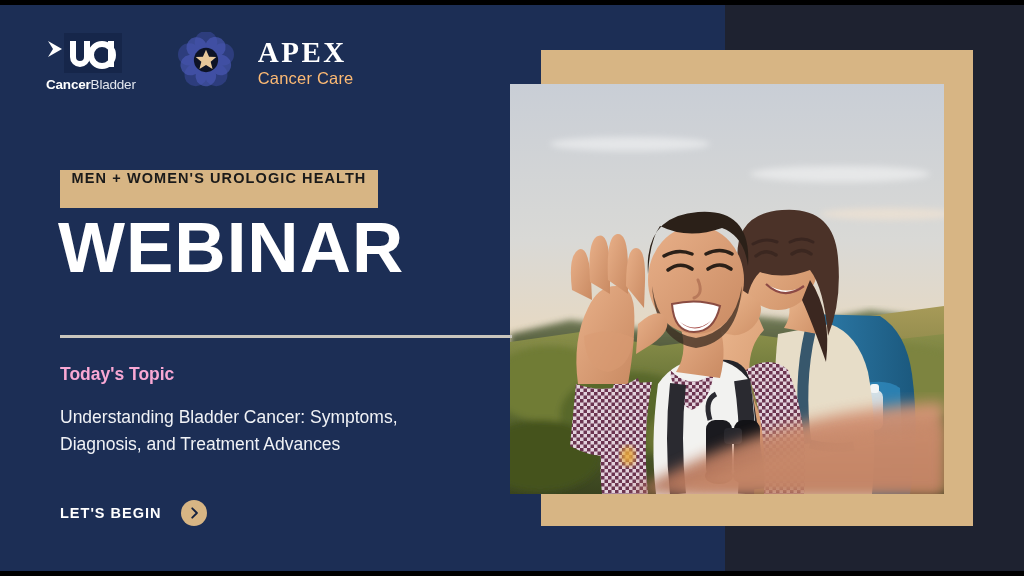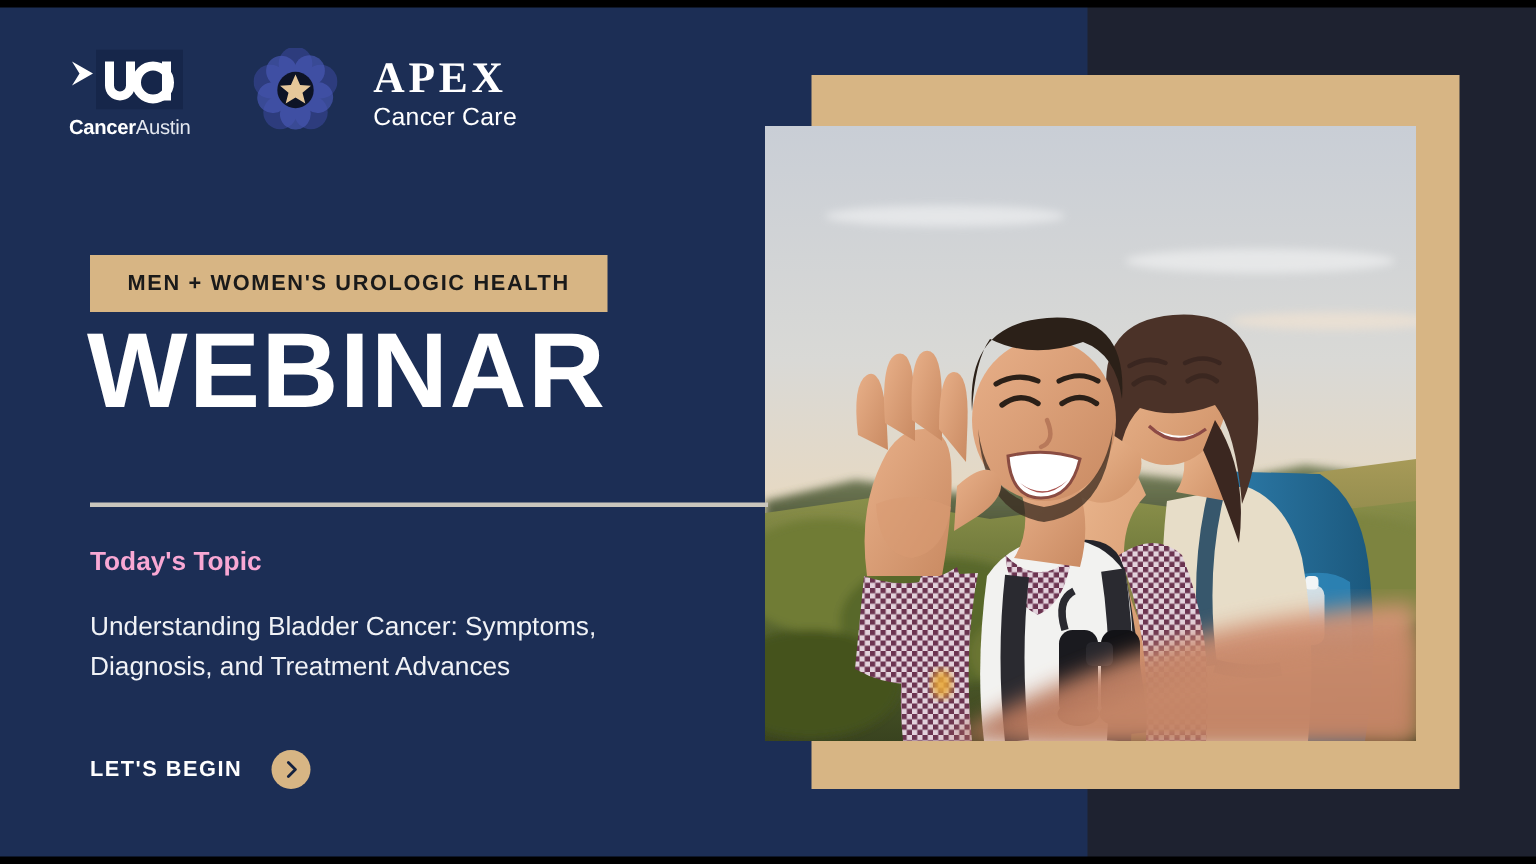--- a/index.html
+++ b/index.html
@@ -61,28 +61,28 @@
   .logo-ua-word b { font-weight:bold; }
   .logo-ua-word span { font-weight:normal; color:#e3e7ef; }
 
   .logo-apex { display:flex; align-items:center; gap:24px; }
   .apex-words { display:flex; flex-direction:column; line-height:1; }
   .apex-title {
     font-family:"Liberation Serif", serif;
     font-size:29px; font-weight:bold; color:#ffffff; letter-spacing:2.5px;
   }
   .apex-sub {
-    margin-top:3px; font-size:16.5px; color:#ffffff; letter-spacing:0.2px;
+    margin-top:3px; font-size:16.5px; color:#fdba74; letter-spacing:0.2px;
   }
 
   .tan-banner {
     position:absolute; left:60px; top:170px;
-    width:345px; height:38px;
+    width:318px; height:38px;
     background:#d7b584;
-    display:flex; align-items:center; justify-content:center;
+    display:flex; align-items:flex-start; justify-content:center;
     z-index:20;
   }
   .tan-banner span {
     font-size:14.5px; font-weight:bold; color:#1a1a1a;
     letter-spacing:1.1px; white-space:nowrap;
   }
 
   .webinar {
     position:absolute; left:58px; top:212px;
     font-size:71px; font-weight:bold; color:#ffffff;
@@ -309,21 +309,21 @@
       <div class="logo-ua-mark">
         <svg viewBox="0 0 76 40" width="76" height="40" aria-hidden="true">
           <rect x="18" y="0" width="58" height="40" fill="#16264a"></rect>
           <path d="M2 8 L16 16 L2 24 L7 16 Z" fill="#ffffff"></path>
           <path d="M24 8 L24 24 a10 10 0 0 0 20 0 L44 8 L38 8 L38 24 a4 4 0 0 1 -8 0 L30 8 Z" fill="#ffffff"></path>
           <path d="M62 8 L68 8 L68 34 L62 34 Z" fill="#ffffff"></path>
           <circle cx="56" cy="22" r="11" fill="none" stroke="#ffffff" stroke-width="6"></circle>
         </svg>
       </div>
       <div class="logo-ua-word">
-        <b>Cancer</b><span>Austin</span>
+        <b>Cancer</b><span>Bladder</span>
       </div>
     </div>
 
     <div class="logo-apex">
       <div>
         <svg viewBox="0 0 60 60" width="56" height="56" aria-hidden="true">
           <g transform="translate(30,30)">
             <g fill="#3c4a9e" opacity="0.55">
               <circle cx="0" cy="-19" r="12"></circle>
               <circle cx="18" cy="-6" r="12"></circle>

